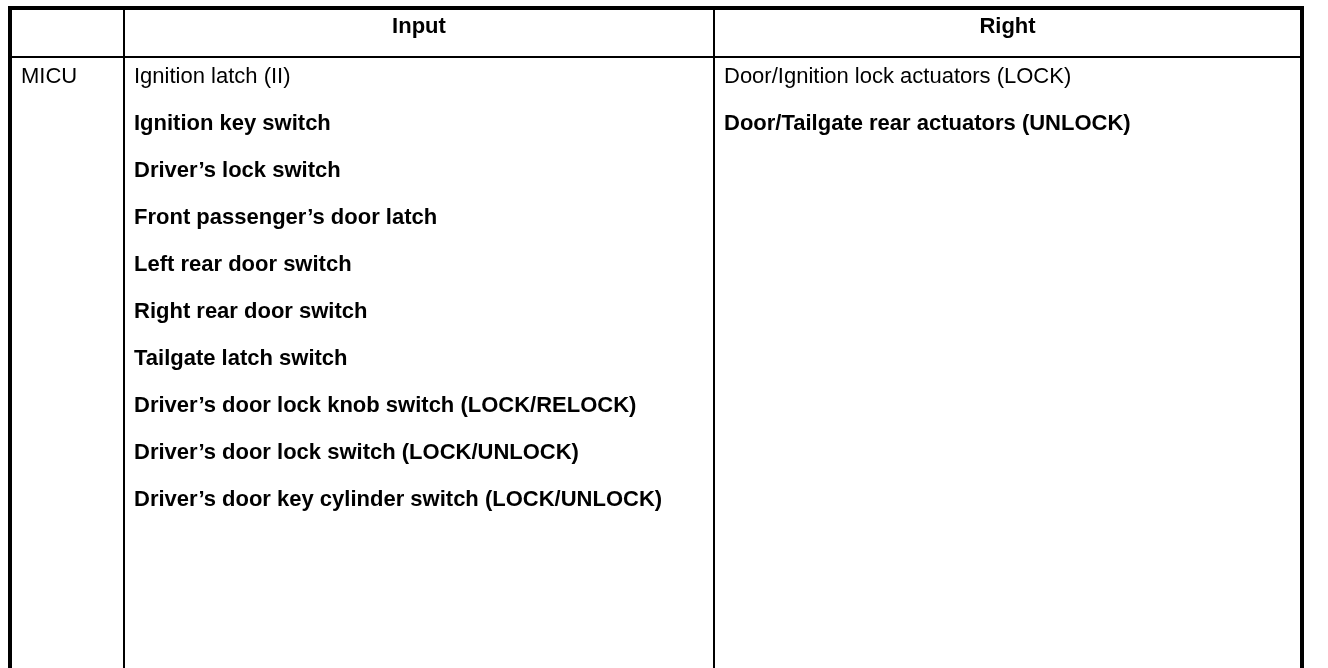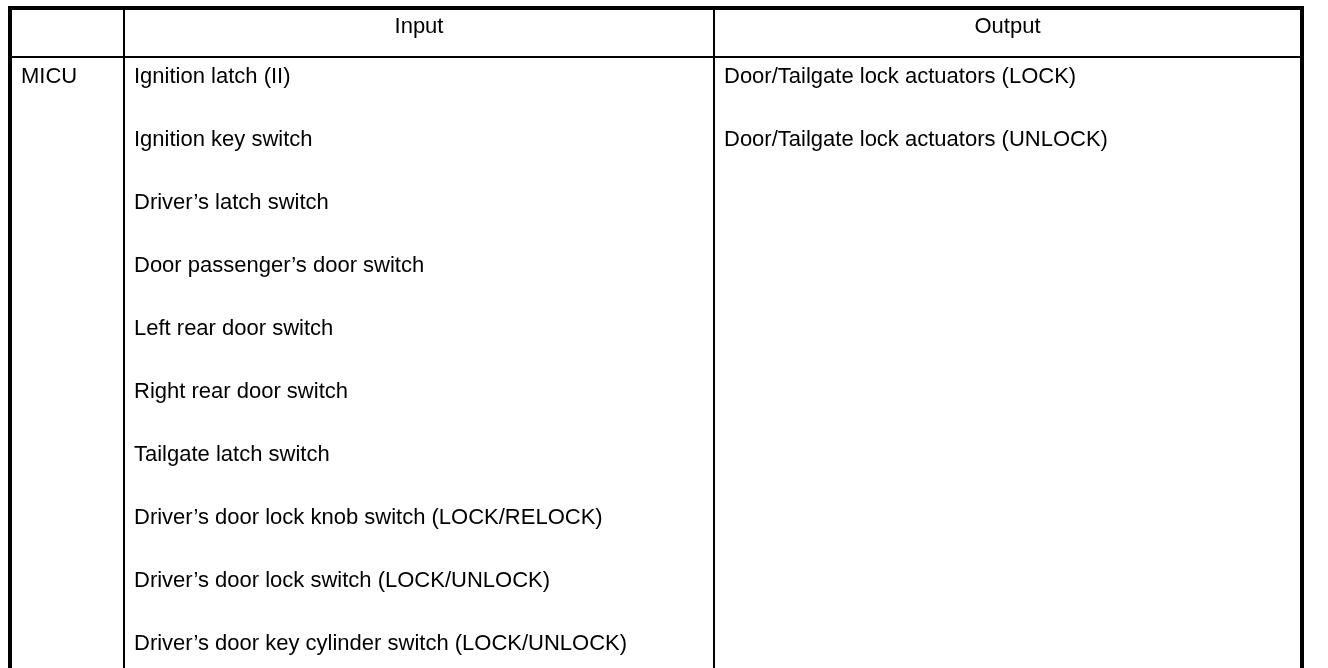--- a/index.html
+++ b/index.html
@@ -34,71 +34,71 @@
   table.io-table th,
   table.io-table td {
     border: 2px solid #000000;
     font-size: 22px;
     background: #ffffff;
   }
   tr.header-row { height: 49px; }
   tr.row-micu   { height: 634px; }
   tr.row-bcan   { height: 48px; }
   table.io-table th {
-    font-weight: normal;
+    font-weight: bold;
     text-align: center;
     vertical-align: top;
     padding: 2px 0 0 0;
     line-height: 27px;
   }
   table.io-table td {
     vertical-align: top;
     text-align: left;
     padding: 4px 9px;
     line-height: 27px;
   }
   td.src-cell { padding-left: 8px; }
   .item {
     line-height: 27px;
     white-space: nowrap;
   }
-  .item + .item { margin-top: 36px; }
+  .item + .item { margin-top: 20px; font-weight: bold; }
 </style>
 </head>
 <body>
 
 <div class="page">
   <table class="io-table">
     <colgroup>
       <col class="c1">
       <col class="c2">
       <col class="c3">
     </colgroup>
     <thead>
       <tr class="header-row">
         <th></th>
         <th>Input</th>
-        <th>Output</th>
+        <th>Right</th>
       </tr>
     </thead>
     <tbody>
       <tr class="row-micu">
         <td class="src-cell">MICU</td>
         <td>
           <div class="item">Ignition latch (II)</div>
           <div class="item">Ignition key switch</div>
-          <div class="item">Driver’s latch switch</div>
-          <div class="item">Door passenger’s door switch</div>
+          <div class="item">Driver’s lock switch</div>
+          <div class="item">Front passenger’s door latch</div>
           <div class="item">Left rear door switch</div>
           <div class="item">Right rear door switch</div>
           <div class="item">Tailgate latch switch</div>
           <div class="item">Driver’s door lock knob switch (LOCK/RELOCK)</div>
           <div class="item">Driver’s door lock switch (LOCK/UNLOCK)</div>
           <div class="item">Driver’s door key cylinder switch (LOCK/UNLOCK)</div>
         </td>
         <td>
-          <div class="item">Door/Tailgate lock actuators (LOCK)</div>
-          <div class="item">Door/Tailgate lock actuators (UNLOCK)</div>
+          <div class="item">Door/Ignition lock actuators (LOCK)</div>
+          <div class="item">Door/Tailgate rear actuators (UNLOCK)</div>
         </td>
       </tr>
     </tbody>
   </table>
 </div>
 
 </body></html>

